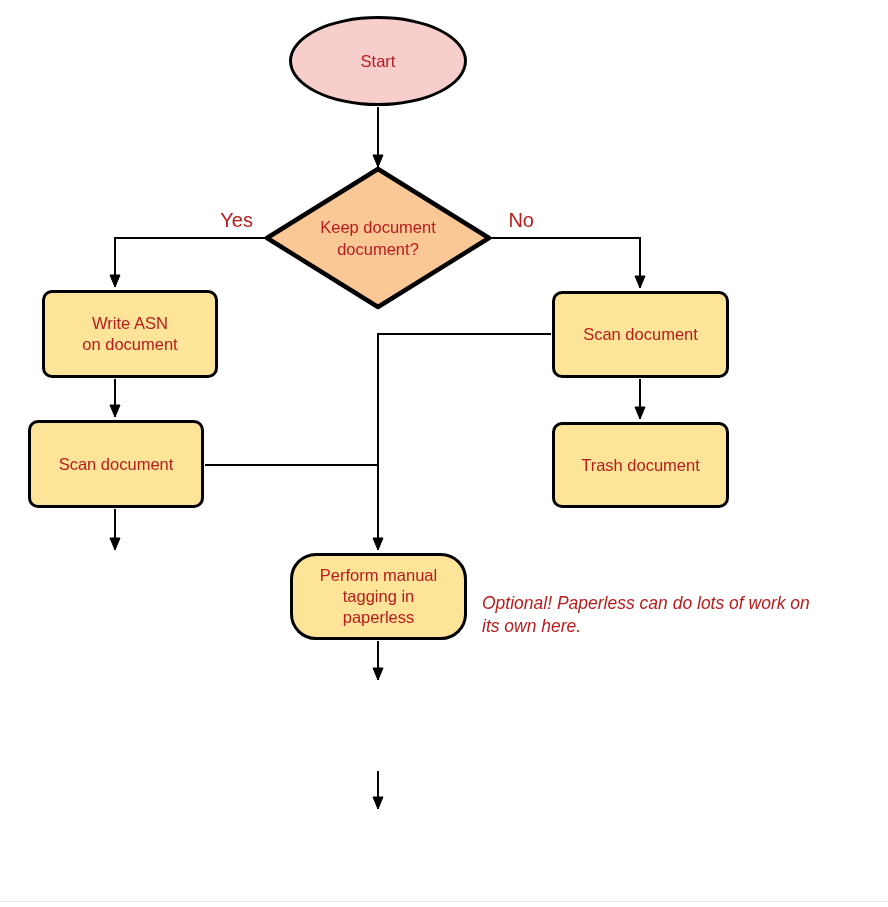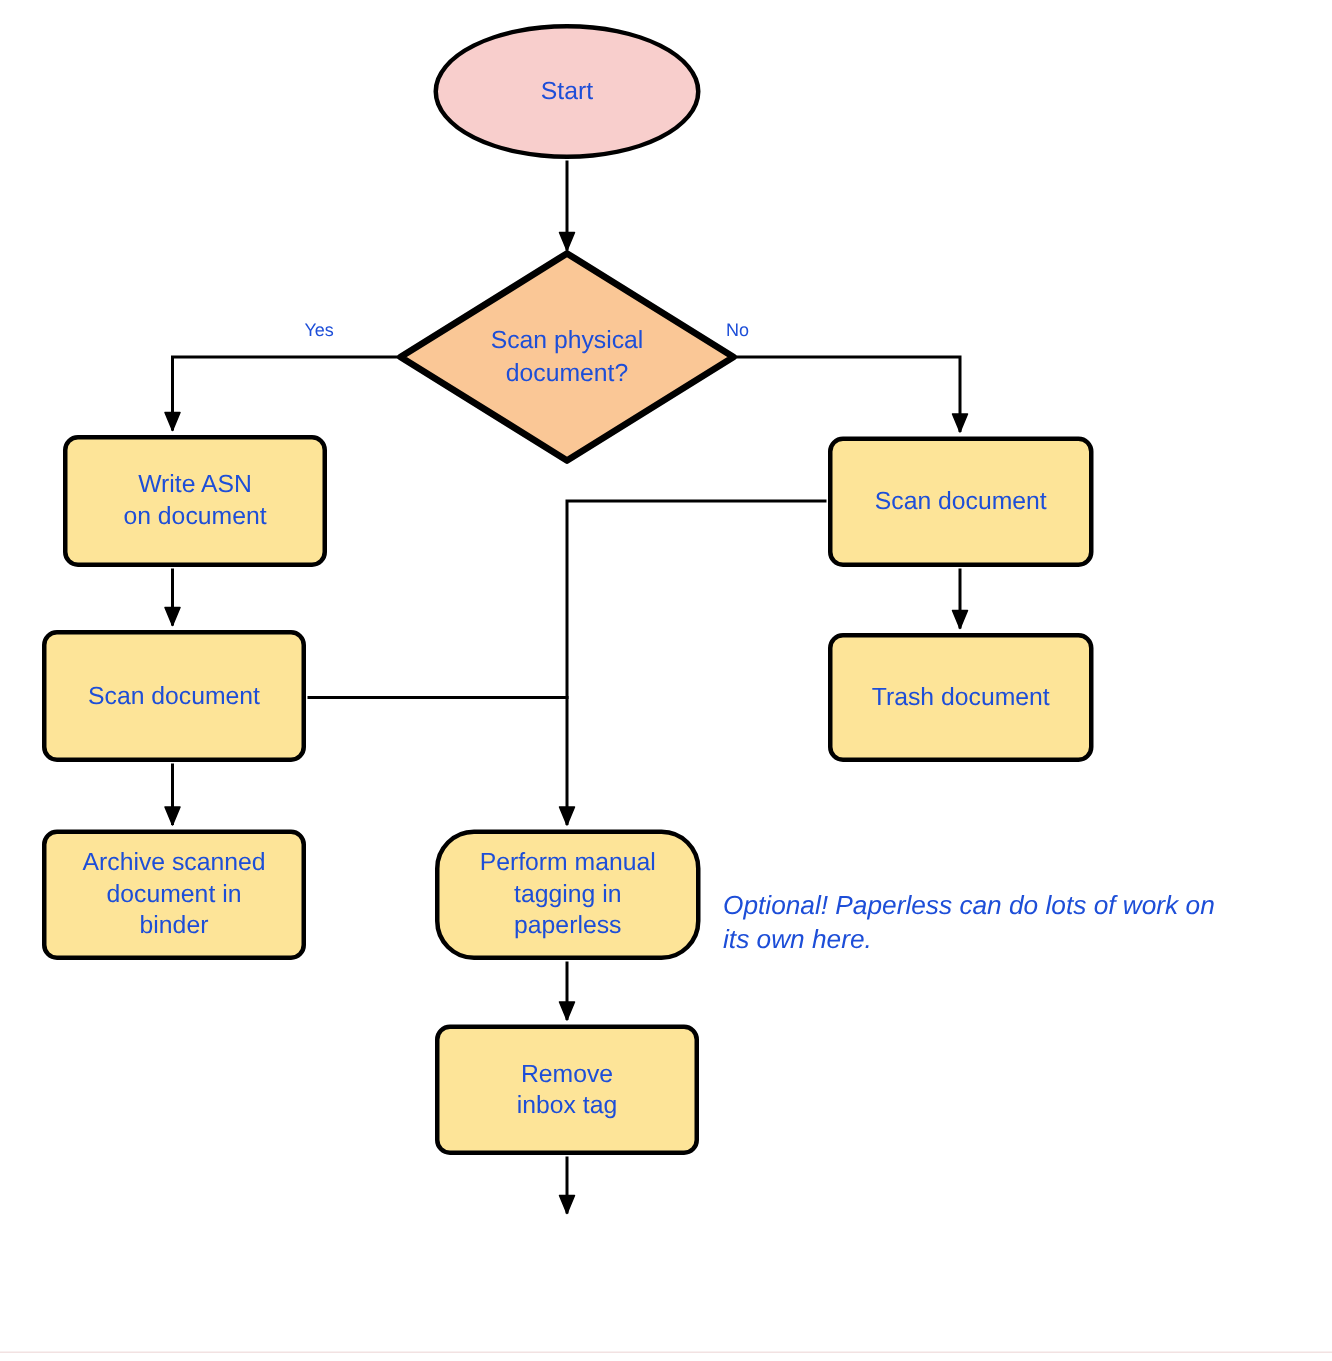--- a/index.html
+++ b/index.html
@@ -6,21 +6,21 @@
     margin: 0;
     padding: 0;
     background: #ffffff;
   }
   #canvas {
     position: relative;
     width: 888px;
     height: 907px;
     background: #ffffff;
     font-family: "Liberation Sans", sans-serif;
-    color: #1d4ed8;
+    color: #b91c1c;
     overflow: hidden;
   }
   #edges {
     position: absolute;
     left: 0; top: 0;
     width: 888px; height: 907px;
   }
   .node {
     position: absolute;
     display: flex;
@@ -59,22 +59,22 @@
     align-items: center;
     justify-content: center;
     text-align: center;
     font-size: 16.5px;
     line-height: 22px;
     white-space: pre-line;
   }
   .edge-label {
     position: absolute;
     width: 50px;
-    text-align: left;
-    font-size: 12px;
+    text-align: right;
+    font-size: 20px;
     line-height: 19px;
   }
   .annotation {
     position: absolute;
     left: 482px;
     top: 592px;
     font-size: 17.5px;
     line-height: 23px;
     font-style: italic;
     white-space: pre-line;
@@ -126,60 +126,51 @@
   </svg>
 
   <div class="node terminal" id="node-start">
     <span>Start</span>
   </div>
 
   <div class="decision-wrap">
     <svg width="228" height="144" viewBox="0 0 228 144" xmlns="http://www.w3.org/2000/svg">
       <polygon points="114,3 225,72 114,141 3,72" fill="#fac796" stroke="#000000" stroke-width="4.5" stroke-linejoin="round"></polygon>
     </svg>
-    <div class="decision-label">Scan physical
+    <div class="decision-label">Keep document
 document?</div>
   </div>
 
   <div class="edge-label" id="edge-label-yes">Yes</div>
   <div class="edge-label" id="edge-label-no">No</div>
 
   <div class="node process" id="node-write-asn">
     <span>Write ASN
 on document</span>
   </div>
 
   <div class="node process" id="node-scan-left">
     <span>Scan document</span>
   </div>
 
-  <div class="node process" id="node-archive">
-    <span>Archive scanned
-document in
-binder</span>
-  </div>
 
   <div class="node process" id="node-scan-right">
     <span>Scan document</span>
   </div>
 
   <div class="node process" id="node-trash">
     <span>Trash document</span>
   </div>
 
   <div class="node process" id="node-tagging">
     <span>Perform manual
 tagging in
 paperless</span>
   </div>
 
   <div class="annotation">Optional! Paperless can do lots of work on
 its own here.</div>
 
-  <div class="node process" id="node-remove-inbox">
-    <span>Remove
-inbox tag</span>
-  </div>
 
 
   <div class="bottom-hairline"></div>
 
 </div>
 
 </body></html>

